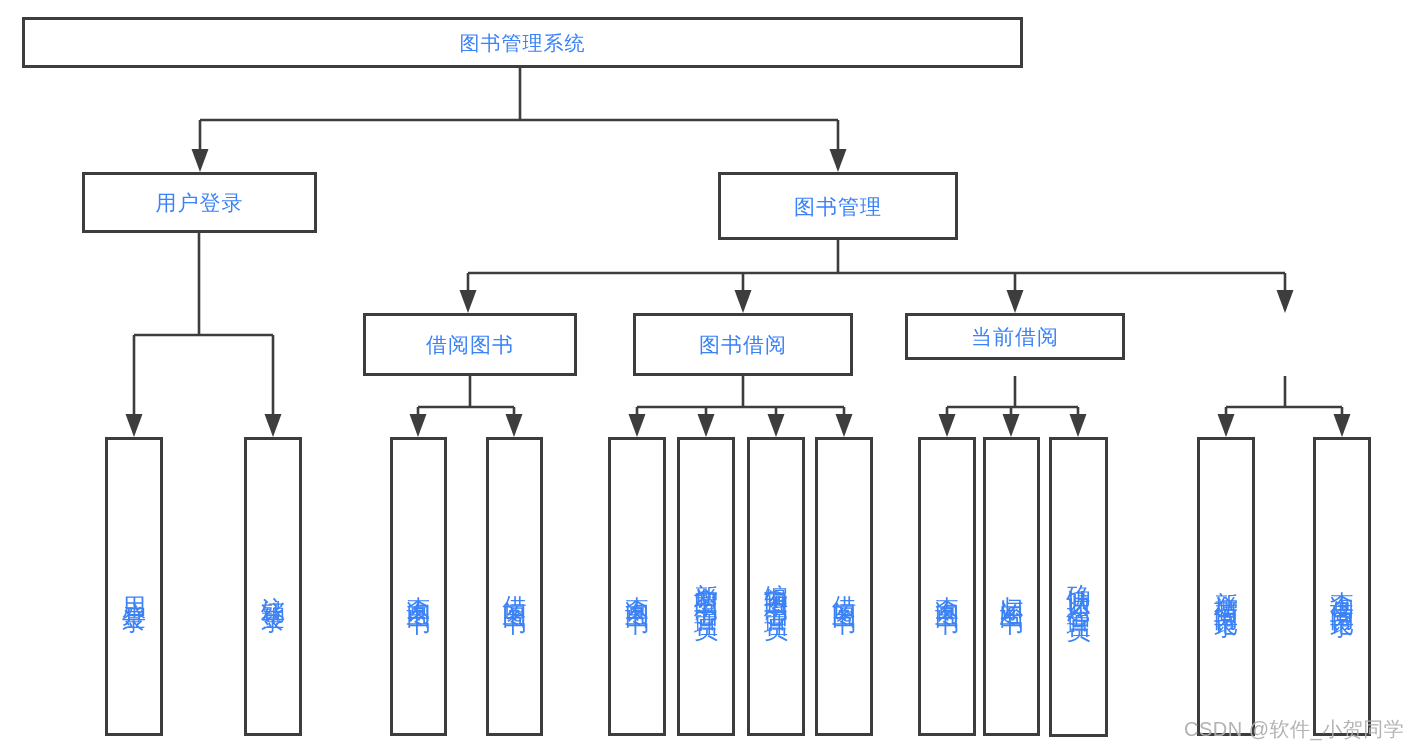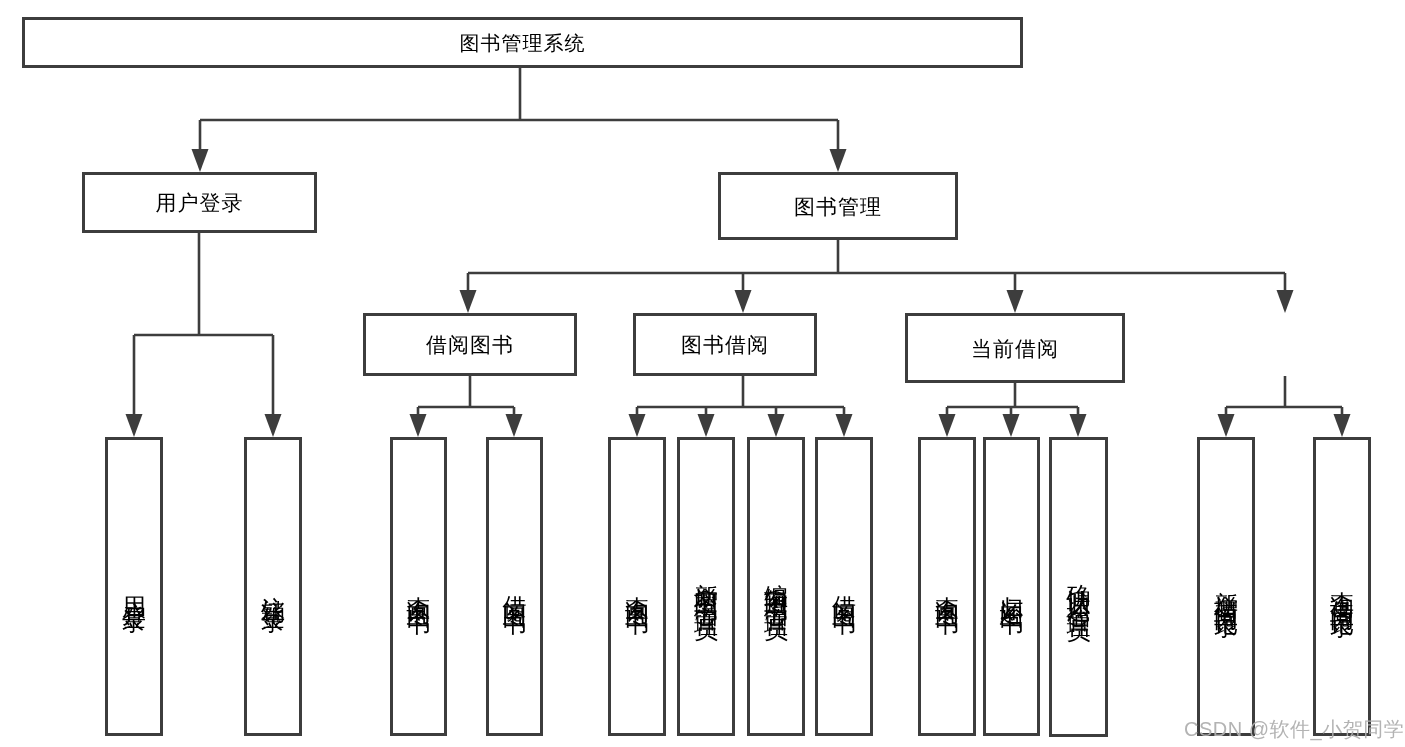--- a/index.html
+++ b/index.html
@@ -19,21 +19,21 @@
     position: absolute;
     left: 0; top: 0;
     width: 1405px; height: 747px;
     z-index: 1;
   }
   .node {
     position: absolute;
     box-sizing: border-box;
     background: #ffffff;
     border: 3px solid #3d3d3d;
-    color: #000000;
+    color: #3b82f6;
     display: flex;
     align-items: center;
     justify-content: center;
     z-index: 2;
     text-align: center;
   }
   .node.h {
     font-size: 21px;
     letter-spacing: 1px;
     line-height: 1;
@@ -130,22 +130,22 @@
       <polygon points="1333.5,414 1350.5,414 1342,437"></polygon>
     </g>
   </svg>
 
   <div class="node h root" style="left:22px; top:17px; width:1001px; height:51px">图书管理系统</div>
 
   <div class="node h" style="left:82px; top:172px; width:235px; height:61px">用户登录</div>
   <div class="node h" style="left:718px; top:172px; width:240px; height:68px">图书管理</div>
 
   <div class="node h" style="left:363px; top:313px; width:214px; height:63px">借阅图书</div>
-  <div class="node h" style="left:633px; top:313px; width:184px; height:63px">图书借阅</div>
-  <div class="node h" style="left:905px; top:313px; width:220px; height:70px">当前借阅</div>
+  <div class="node h" style="left:633px; top:313px; width:220px; height:63px">图书借阅</div>
+  <div class="node h" style="left:905px; top:313px; width:220px; height:47px">当前借阅</div>
 
   <div class="node v" style="left:105px; top:437px; width:58px; height:299px">
     <span class="vtext">用户登录</span>
   </div>
   <div class="node v" style="left:244px; top:437px; width:58px; height:299px">
     <span class="vtext">注销登录</span>
   </div>
 
   <div class="node v" style="left:390px; top:437px; width:57px; height:299px">
     <span class="vtext">查询图书</span>

